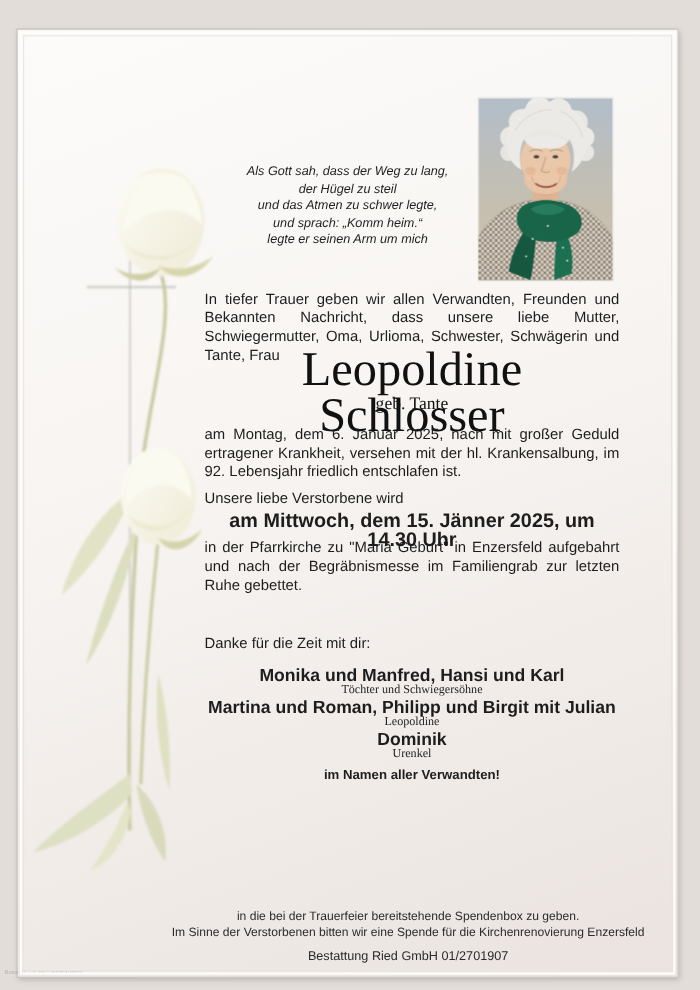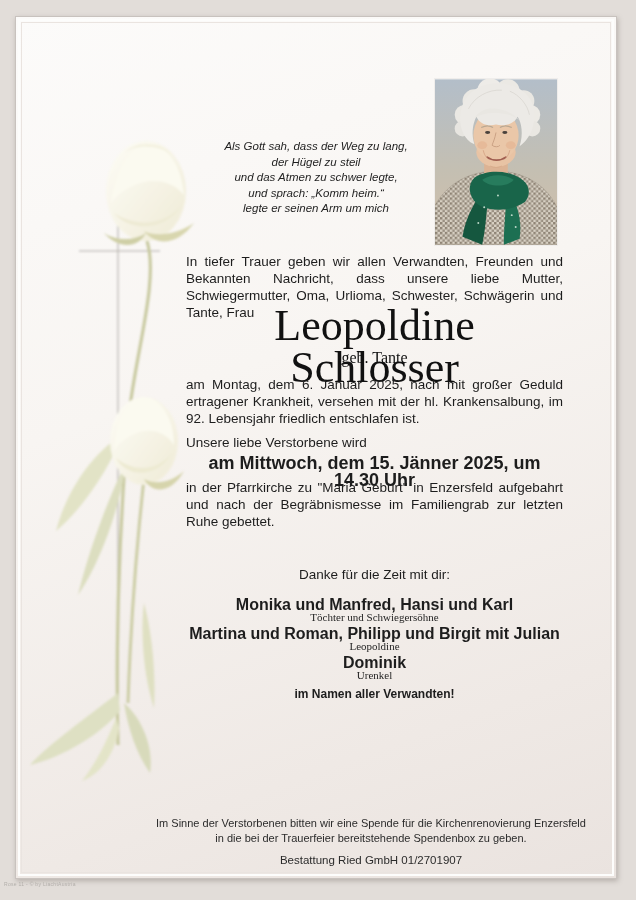--- a/index.html
+++ b/index.html
@@ -5,21 +5,21 @@
   * { margin:0; padding:0; box-sizing:border-box; }
   html,body { width:636px; height:900px; }
   body {
     position:relative;
     background:#e2ddd9;
     font-family:"Liberation Sans", sans-serif;
     color:#1d1d1d;
     overflow:hidden;
   }
   .card {
-    position:absolute; left:15px; top:16px; width:602px; height:863px;
+    position:absolute; left:15px; top:26px; width:602px; height:863px;
     background:linear-gradient(160deg,#fcfbfa 0%,#f8f5f2 40%,#efe9e5 80%,#eae3df 100%);
     border:1px solid #c8c2be;
     box-shadow:1px 2px 5px rgba(100,92,86,.35);
   }
   .card::before { content:""; position:absolute; inset:2px; border:2px solid #fdfdfc; pointer-events:none; z-index:5; }
   .card::after  { content:""; position:absolute; inset:5px; border:1px solid #eae4e0; pointer-events:none; z-index:5; }
 
   .rose  { position:absolute; left:0; top:116px; width:220px; height:650px; }
   .photo { position:absolute; left:418px; top:61px; width:124px; height:168px; border:1px solid #efedeb; }
 
@@ -30,21 +30,21 @@
   .poem span { display:block; }
 
   .col { position:absolute; left:170px; width:377px; }
   .intro    { top:236px; text-align:justify; font-size:13.5px; line-height:17px; }
   .name     { top:288px; text-align:center; font-family:"Liberation Serif", serif; font-weight:400; font-size:44px; line-height:42px; color:#111; }
   .maiden   { top:332px; text-align:center; font-family:"Liberation Serif", serif; font-size:16px; line-height:18px; color:#111; }
   .death    { top:359px; text-align:justify; font-size:13.5px; line-height:17px; }
   .lead     { top:417px; font-size:13.5px; line-height:17px; }
   .datetime { top:438px; text-align:center; font-weight:700; font-size:18px; line-height:17px; }
   .fdetails { top:462px; text-align:justify; font-size:13.5px; line-height:17px; }
-  .thanks   { top:550px; text-align:center; font-size:13.5px; }
+  .thanks   { top:550px; font-size:13.5px; }
   .mourners { top:580px; text-align:center; }
   .m-names  { font-weight:700; font-size:16px; line-height:15px; }
   .m-rel    { font-size:11px; line-height:11.5px; margin-bottom:2.5px; color:#242424;font-family:Liberation Serif, serif; }
   .closing  { top:670px; text-align:center; font-weight:700; font-size:12px; }
 
   .donation { position:absolute; left:110px; top:799px; width:490px; text-align:center; font-size:11px; line-height:14.5px; color:#2b2b2b; }
   .contact  { position:absolute; left:110px; top:836px; width:490px; text-align:center; font-size:11.5px; line-height:14px; color:#2b2b2b; }
 
   .watermark { position:absolute; left:4px; top:881px; font-size:5px; color:#b3afab; letter-spacing:.3px; }
 </style>
@@ -175,22 +175,22 @@
     <div class="m-rel">Töchter und Schwiegersöhne</div>
     <div class="m-names">Martina und Roman, Philipp und Birgit mit Julian</div>
     <div class="m-rel">Leopoldine</div>
     <div class="m-names">Dominik</div>
     <div class="m-rel">Urenkel</div>
   </div>
 
   <div class="col closing">im Namen aller Verwandten!</div>
 
   <div class="donation">
+    <div>in die bei der Trauerfeier bereitstehende Spendenbox zu geben.</div>
     <div>Im Sinne der Verstorbenen bitten wir eine Spende für die Kirchenrenovierung Enzersfeld</div>
-    <div>in die bei der Trauerfeier bereitstehende Spendenbox zu geben.</div>
   </div>
 
   <div class="contact">
     <div>Bestattung Ried GmbH 01/2701907</div>
   </div>
 
 </div>
 
 <div class="watermark">Rose 11 - © by LiachtAustria</div>
 

